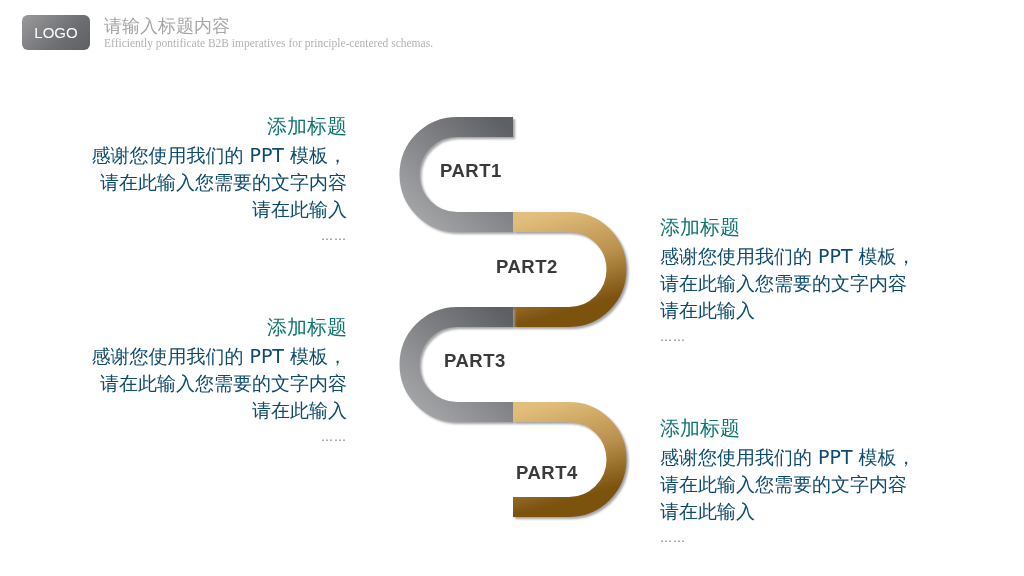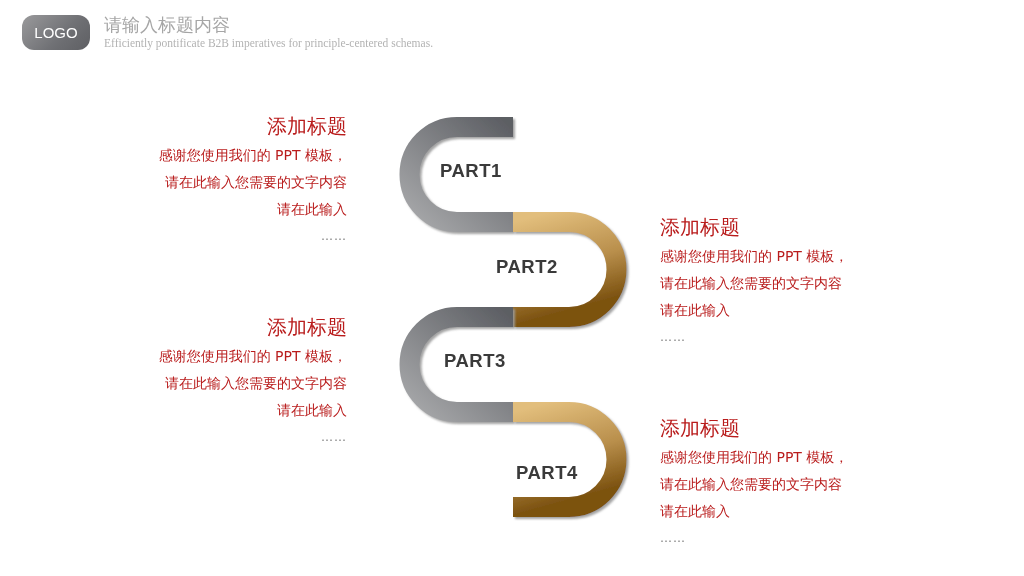--- a/index.html
+++ b/index.html
@@ -3,38 +3,38 @@
 <meta charset="utf-8">
 <style>
   html, body { margin: 0; padding: 0; }
   body {
     width: 1024px; height: 576px; position: relative; overflow: hidden;
     background: #ffffff;
     font-family: "DejaVu Sans", "Liberation Sans", sans-serif;
   }
   .logo {
     position: absolute; left: 22px; top: 15px; width: 68px; height: 35px;
-    border-radius: 12px;
+    border-radius: 6px;
     background: linear-gradient(135deg, #9a9a9c 0%, #6f7074 60%, #5e5f63 100%);
     color: #ffffff; font-family: "Liberation Sans", sans-serif; font-size: 15px;
     display: flex; align-items: center; justify-content: center;
   }
   .page-title {
     position: absolute; left: 104px; top: 15px;
-    font-size: 18px; color: #a6a6a6; line-height: 22px; font-family: Liberation Mono, monospace;
+    font-size: 18px; color: #a6a6a6; line-height: 22px;
   }
   .page-subtitle {
     position: absolute; left: 104px; top: 37px;
     font-family: Liberation Serif, serif; font-size: 11.5px; color: #b3b3b3;
   }
   .block { position: absolute; width: 260px; color: #595959; }
   .block.left { text-align: right; }
   .block.right { text-align: left; }
-  .block .title { font-size: 20px; color: #b91c1c; line-height: 28px; margin-bottom: 2px; }
-  .block .line { font-size: 14px; line-height: 27px; color: #b91c1c; }
+  .block .title { font-size: 20px; color: #0f766e; line-height: 28px; margin-bottom: 2px; }
+  .block .line { font-size: 19px; line-height: 27px; color: #0c4a6e; }
   .block .dots { font-size: 12px; line-height: 27px; color: #7f7f7f; letter-spacing: 1px; }
   .s-curve { position: absolute; left: 0; top: 0; }
   .part-label {
     position: absolute; font-family: "Liberation Sans", sans-serif; font-weight: bold;
     font-size: 18.5px; color: #3a3a3a; letter-spacing: 0.5px;
   }
 </style>
 </head>
 <body>
 

